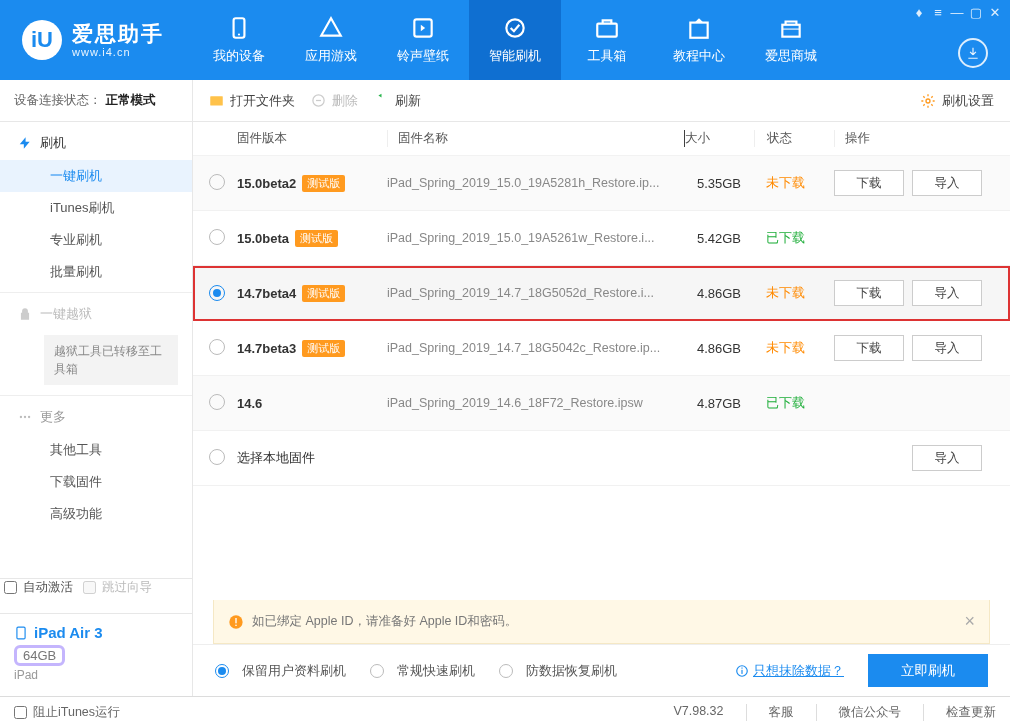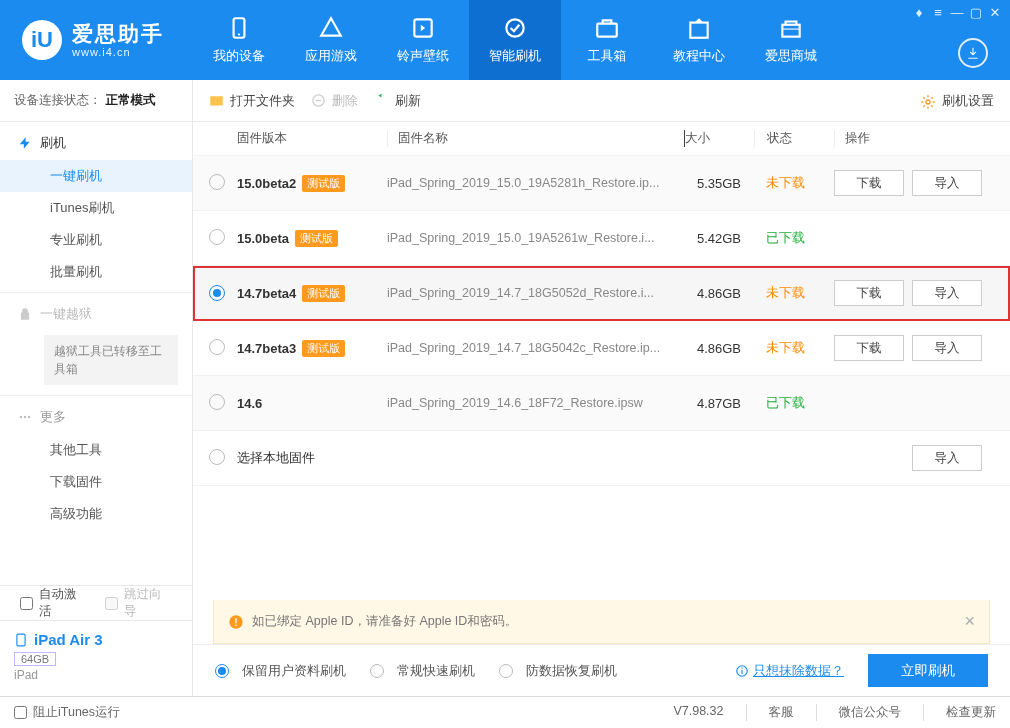--- a/index.html
+++ b/index.html
@@ -22,36 +22,36 @@
   .sidebar{width:193px;border-right:1px solid #e7e7e7;display:flex;flex-direction:column}
   .sbar-head{height:42px;display:flex;align-items:center;border-bottom:1px solid #e7e7e7;padding:0 14px;font-size:12.5px;color:#666}
   .sbar-head b{color:#222;margin-left:4px}
   .menu{padding:4px 0;border-bottom:1px solid #eee}
   .menu .sec{display:flex;align-items:center;height:34px;padding:0 18px;color:#333;gap:8px;cursor:pointer}
   .menu .sec svg{width:14px;height:14px}
   .menu .item{height:32px;display:flex;align-items:center;padding-left:50px;color:#555;cursor:pointer;font-size:13px}
   .menu .item.active{background:#e9f3fe;color:#1b8bef}
   .menu .note{margin:4px 14px 6px 44px;background:#f3f3f3;color:#888;font-size:12px;line-height:1.5;padding:7px 10px}
   .sbar-bottom{margin-top:auto;border-top:1px solid #e7e7e7}
-  .cbrow{height:34px;display:flex;align-items:center;gap:18px;padding:0 20px;font-size:12.5px}
+  .cbrow{height:34px;display:flex;align-items:flex-start;gap:10px;padding:0 4px;font-size:12.5px}
   .cbrow label{display:flex;align-items:center;gap:6px;color:#555}
   .cbrow input{width:13px;height:13px}
   .cbrow .sk{color:#bbb}
   .dev{padding:10px 14px 14px}
   .dev .name{color:#1b8bef;font-size:15px;font-weight:600;display:flex;align-items:center;gap:6px}
   .dev .name svg{width:14px;height:14px;fill:#1b8bef}
-  .dev .cap{display:inline-block;border:1px solid #c4b5fd;padding:0 6px;border-radius:0;font-size:11px;color:#777;margin-top:4px}
+  .dev .cap{display:inline-block;border:3px solid #c4b5fd;padding:0 6px;border-radius:6px;font-size:13px;color:#777;margin-top:4px}
   .dev .model{color:#999;font-size:12px;margin-top:2px}
   .main{flex:1;display:flex;flex-direction:column}
   .toolbar{height:42px;border-bottom:1px solid #e7e7e7;display:flex;align-items:center;padding:0 16px;gap:16px}
   .tbtn{display:flex;align-items:center;gap:6px;cursor:pointer;color:#444;font-size:13px}
   .tbtn.disabled{color:#bbb}
   .tbtn svg{width:15px;height:15px}
   .spacer{flex:1}
-  .settings{color:#444;display:flex;align-items:flex-end;gap:6px;cursor:pointer}
+  .settings{color:#444;display:flex;align-items:center;gap:6px;cursor:pointer}
   .settings svg{width:16px;height:16px}
   .thead{height:34px;display:flex;align-items:center;padding:0 16px;border-bottom:1px solid #f2f2f2;color:#555;font-size:12.5px}
   .col-radio{width:28px}
   .col-ver{width:150px}
   .col-name{flex:1}
   .col-name-h{flex:1;border-left:1px solid #eee;padding-left:10px}
   .col-size{width:70px;text-align:center}
   .col-size-h{width:70px;text-align:left;border-left:1px solid #404040}
   .col-status{width:80px;padding-left:12px}
   .col-status-h{width:80px;padding-left:12px;border-left:1px solid #eee}

